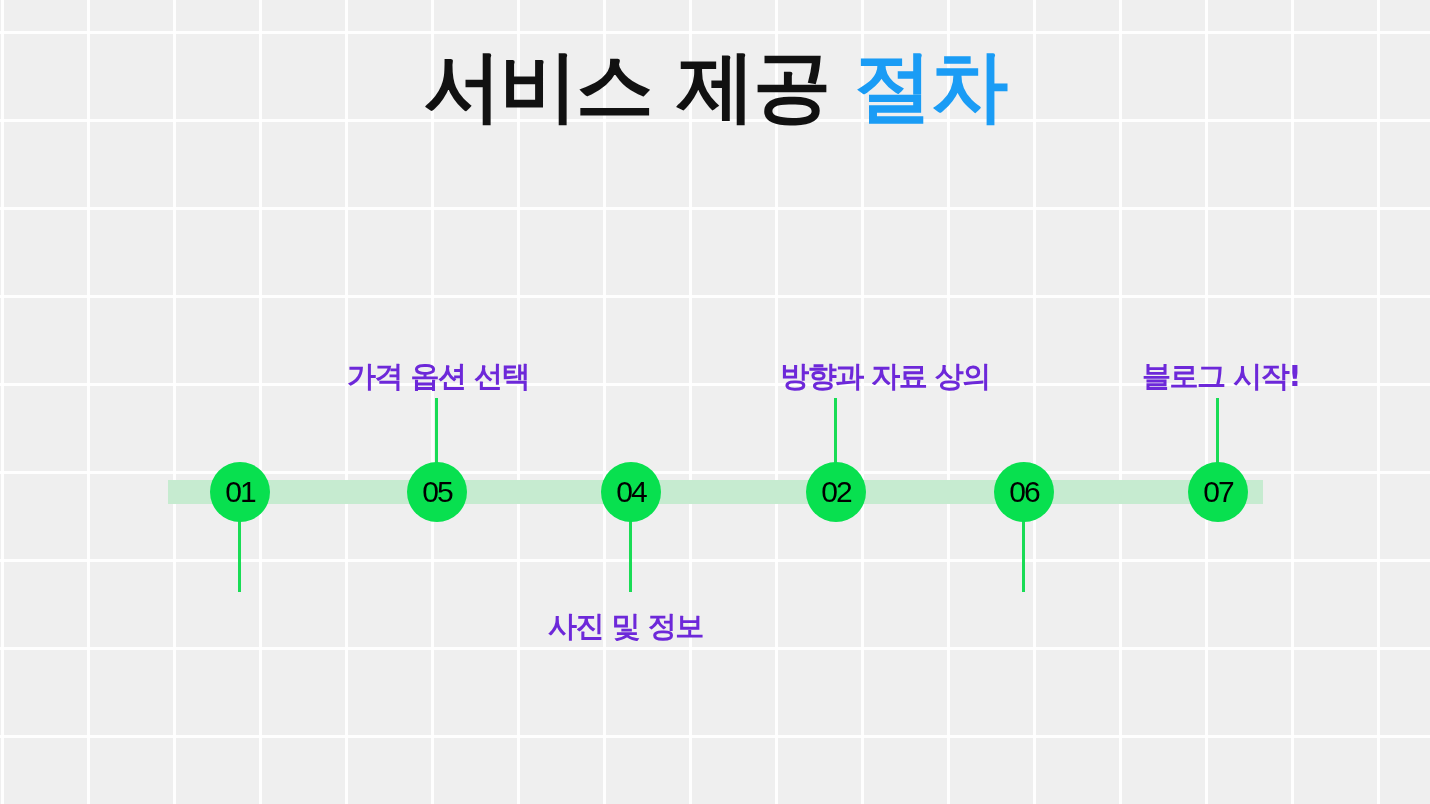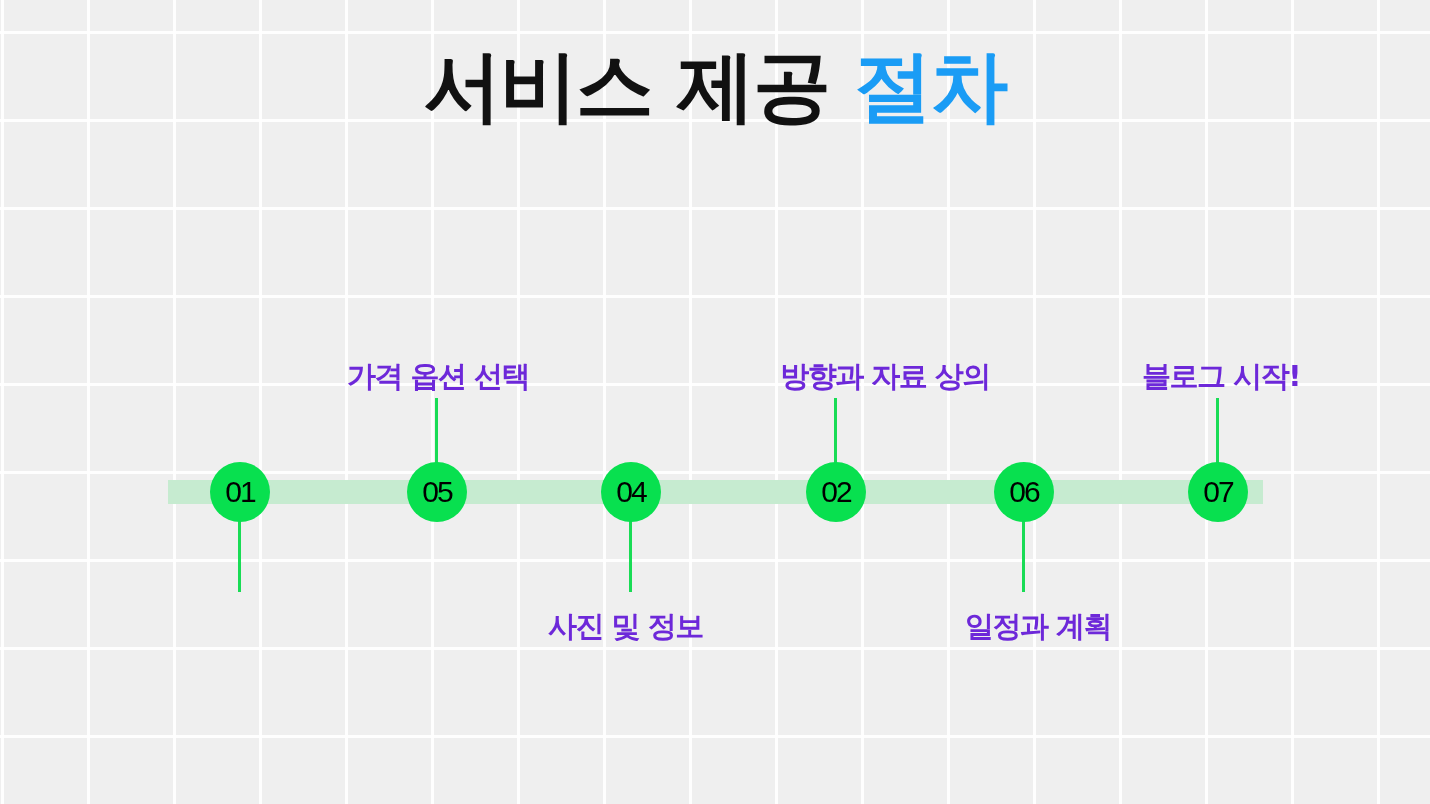--- a/index.html
+++ b/index.html
@@ -101,20 +101,19 @@
 
 <div class="stem up" style="left:834px"></div>
 <div class="node" style="left:806px">02</div>
 <div class="label top" style="left:885px">
   <span>방향과 자료 상의</span>
 </div>
 
 <div class="stem down" style="left:1022px"></div>
 <div class="node" style="left:994px">06</div>
 <div class="label bottom" style="left:965px">
-  <span>일정과 계획</span>
 </div>
 
 <div class="stem up" style="left:1216px"></div>
 <div class="node" style="left:1188px">07</div>
 <div class="label top" style="left:1221px">
   <span>블로그 시작!</span>
 </div>
 
 </body></html>

